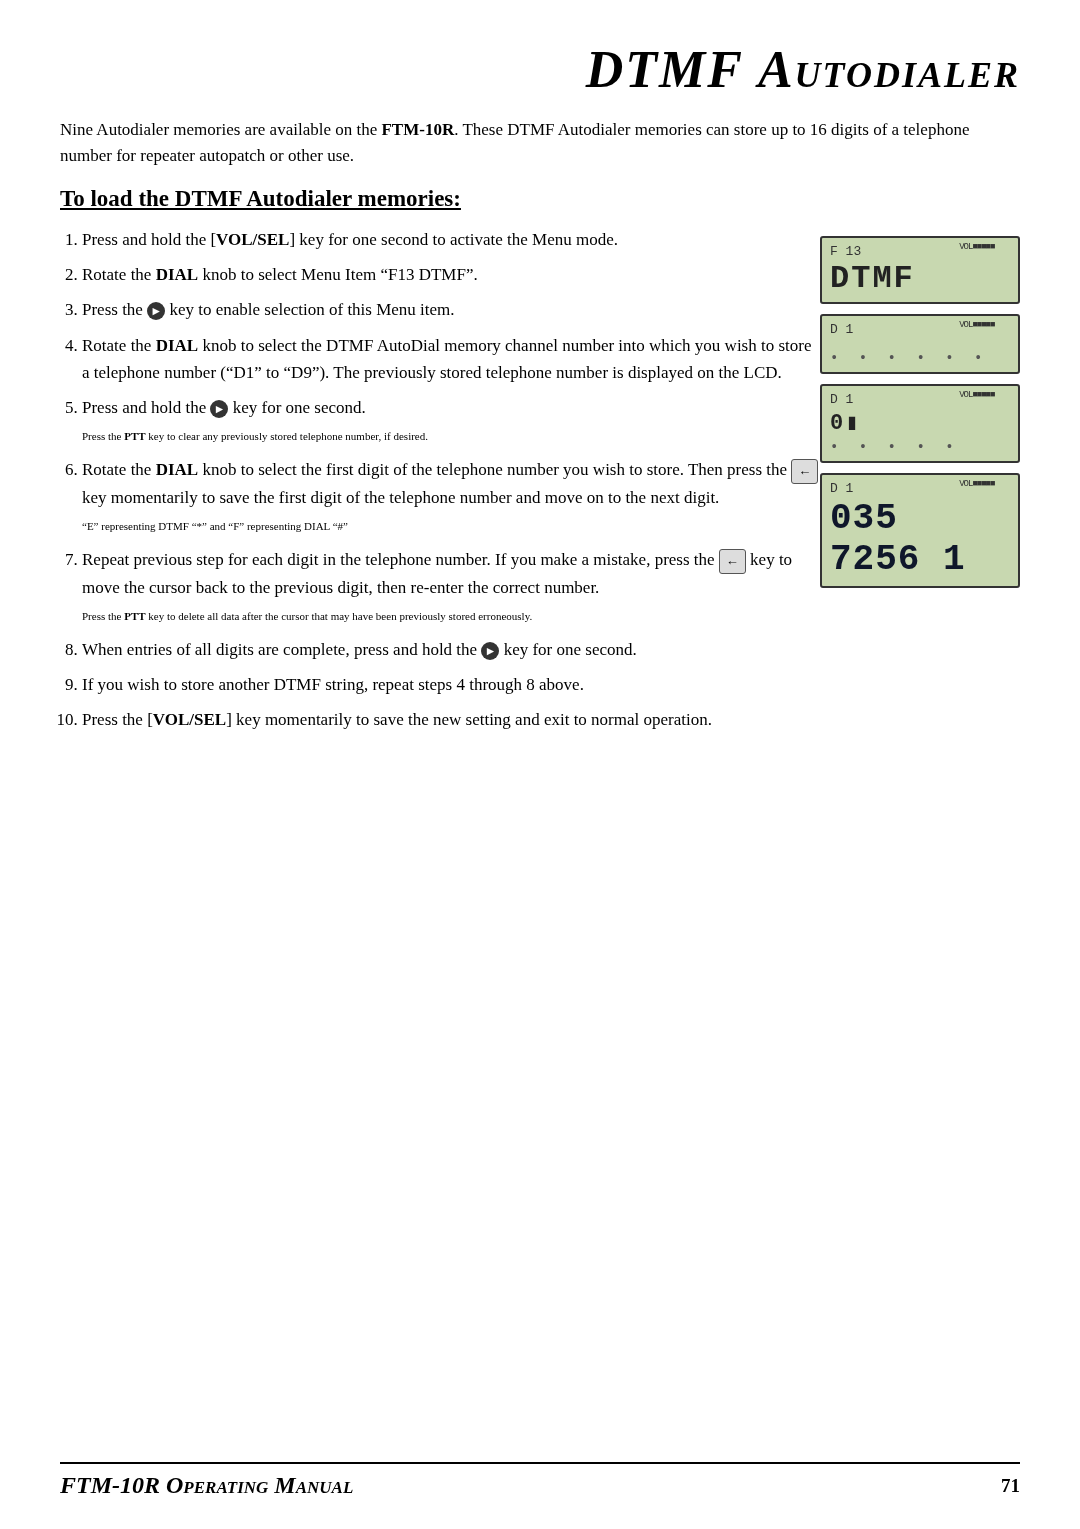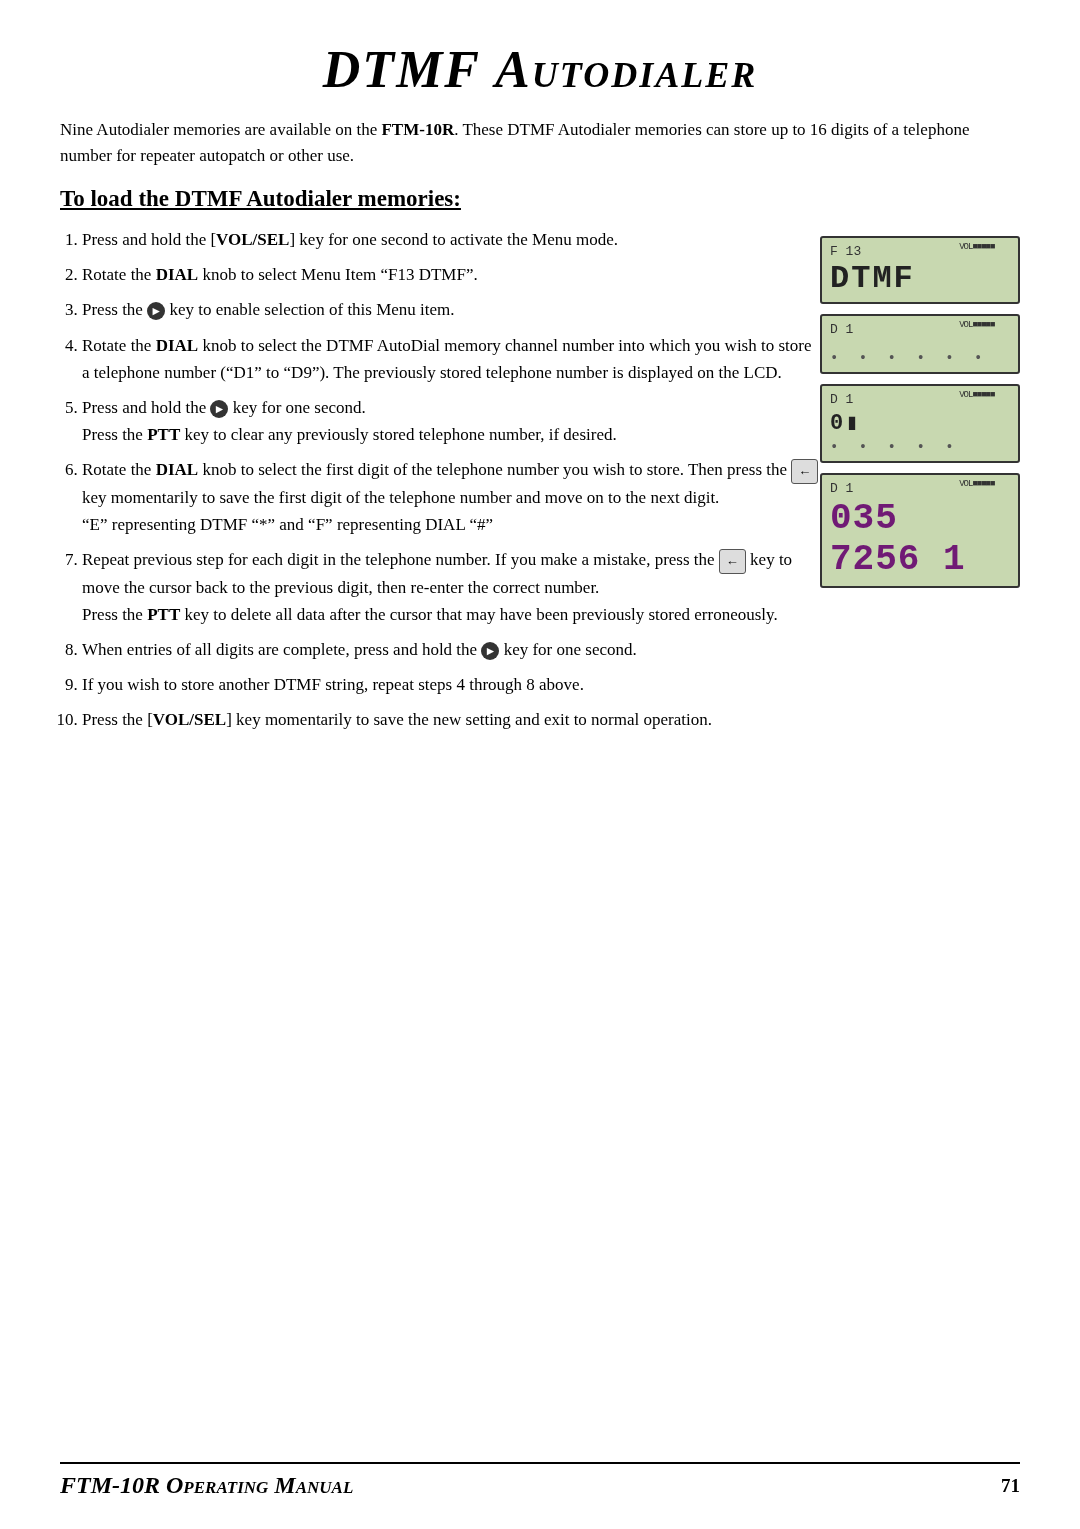--- a/index.html
+++ b/index.html
@@ -9,21 +9,21 @@
       min-height: 1529px;
       background: #fff;
       font-family: "Times New Roman", Times, serif;
       font-size: 18px;
       color: #000;
       padding: 40px 60px 40px 60px;
       position: relative;
     }
 
     .page-title {
-      text-align: center;
+      text-align: right;
       font-size: 52px;
       font-weight: bold;
       font-style: italic;
       letter-spacing: 2px;
       margin-bottom: 18px;
       font-family: "Times New Roman", Times, serif;
     }
 
     .page-title .autodialer {
       font-variant: small-caps;
@@ -68,21 +68,21 @@
 
     ol li {
       margin-bottom: 8px;
       font-size: 17px;
     }
 
     .sub-para {
       margin-left: 0;
       margin-top: 6px;
       margin-bottom: 6px;
-      font-size: 17px;
+      font-size: 11px;
       line-height: 1.6;
     }
 
     
     .lcd-display {
       border: 2px solid #333;
       border-radius: 3px;
       background: #c8d8b0;
       padding: 6px 8px;
       position: relative;
@@ -126,21 +126,21 @@
       font-weight: bold;
       font-family: "Courier New", monospace;
       color: #222;
       letter-spacing: 2px;
     }
 
     .lcd-large {
       font-size: 36px;
       font-weight: bold;
       font-family: "Courier New", monospace;
-      color: #701a75;
+      color: #0f172a;
       letter-spacing: 1px;
     }
 
     .arrow-right {
       display: inline-block;
       width: 18px;
       height: 18px;
       background: #333;
       border-radius: 50%;
       text-align: center;

